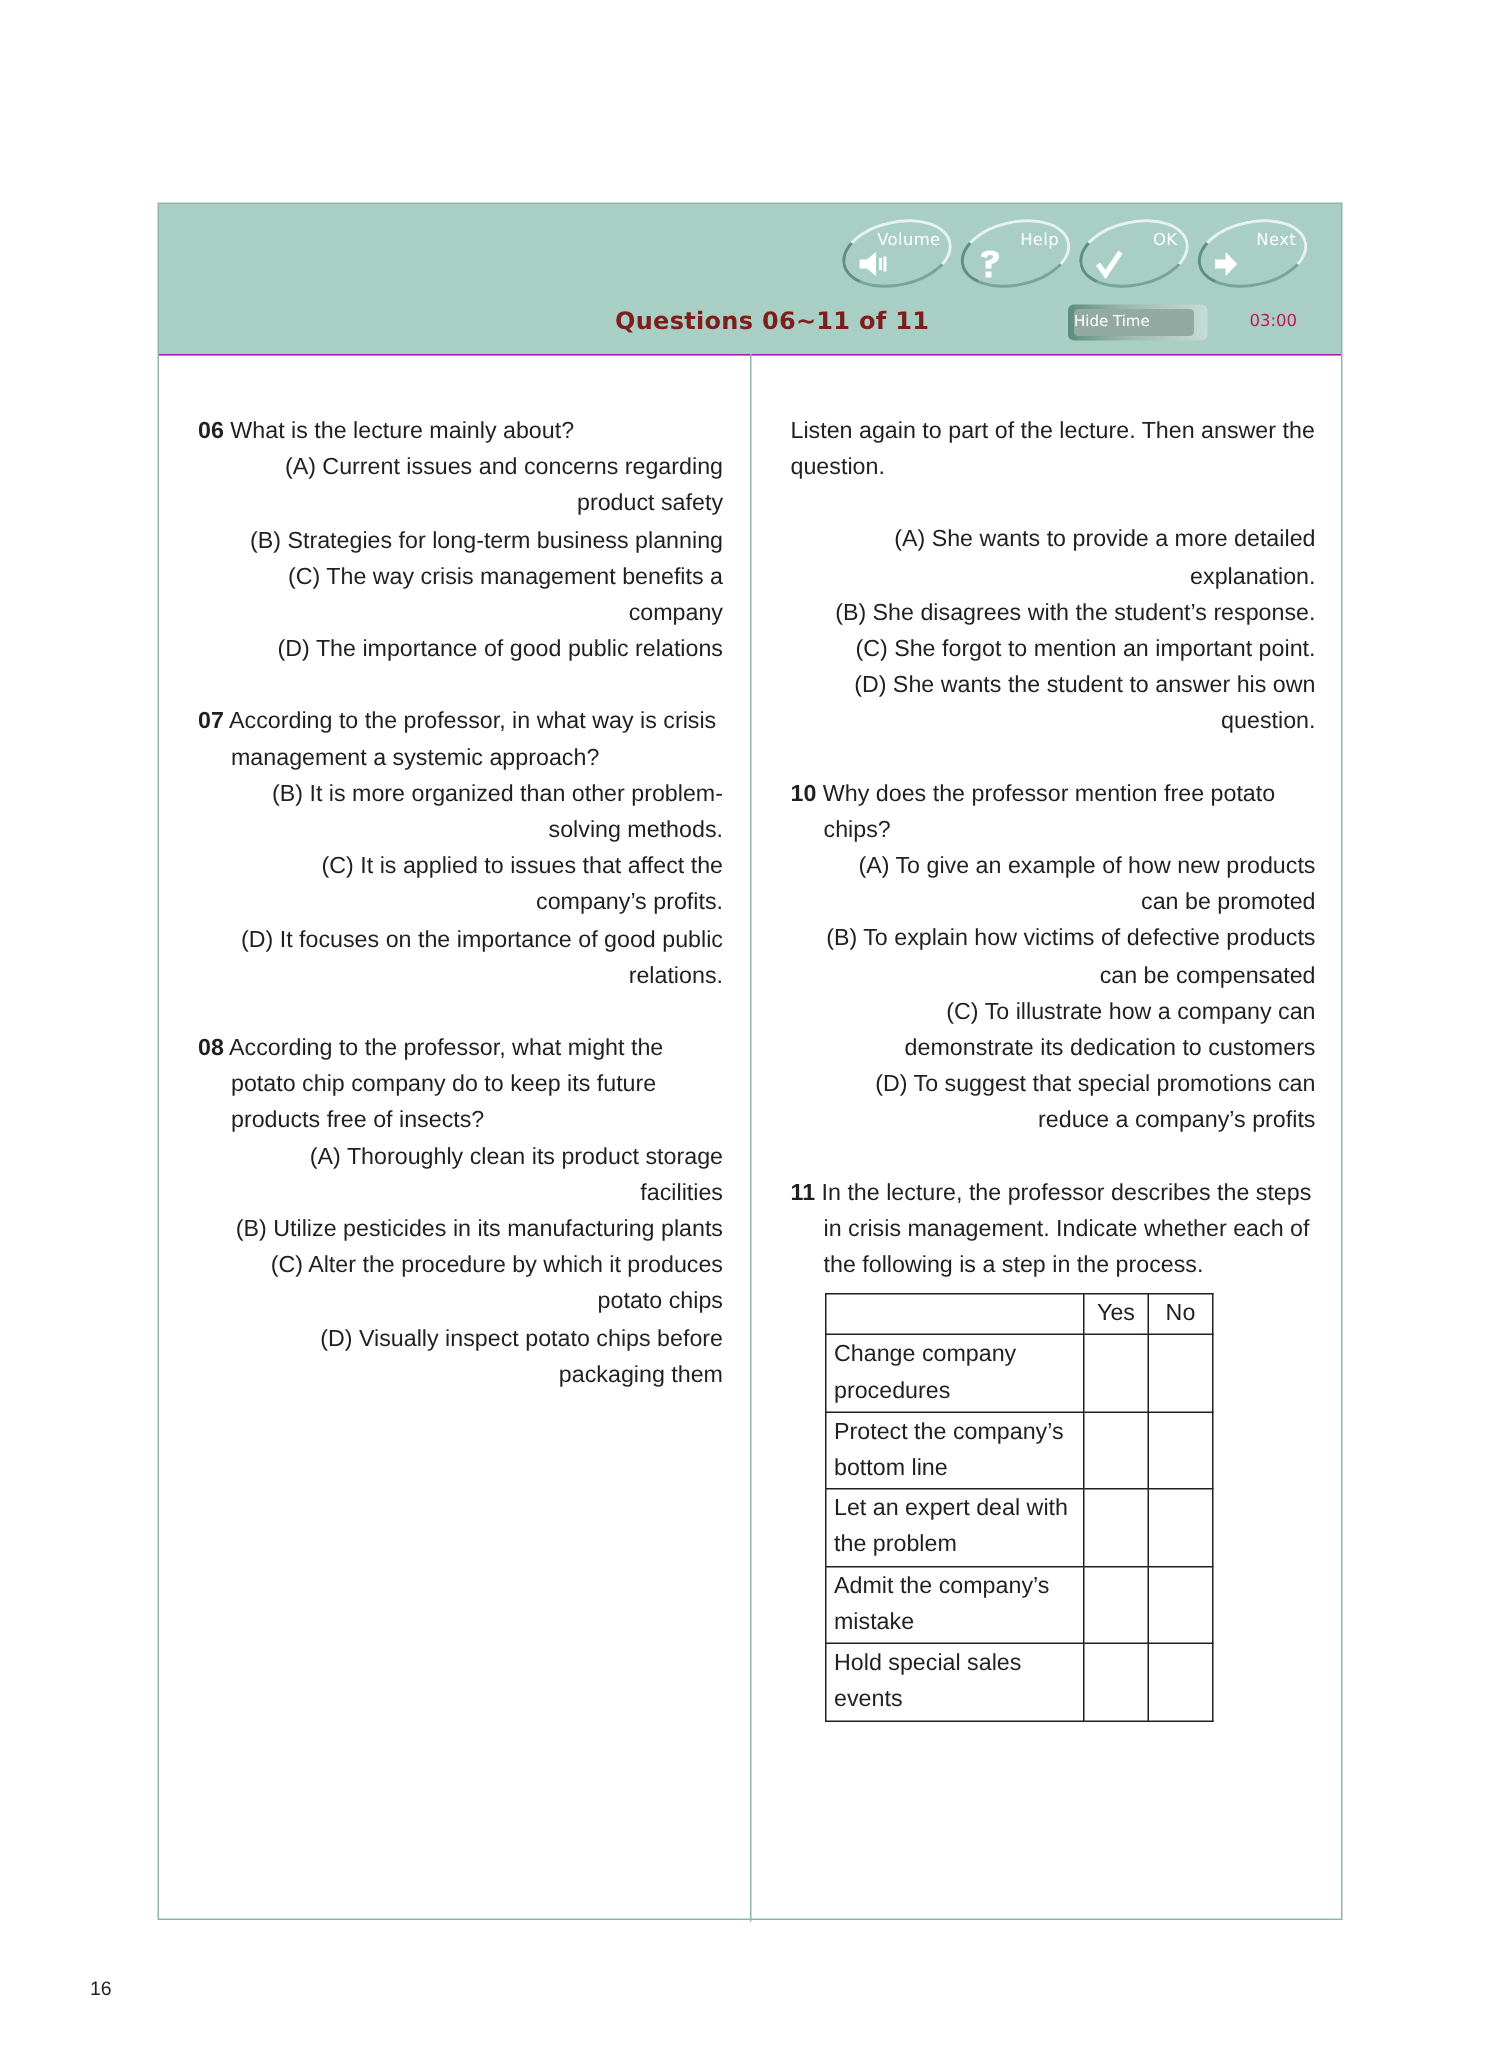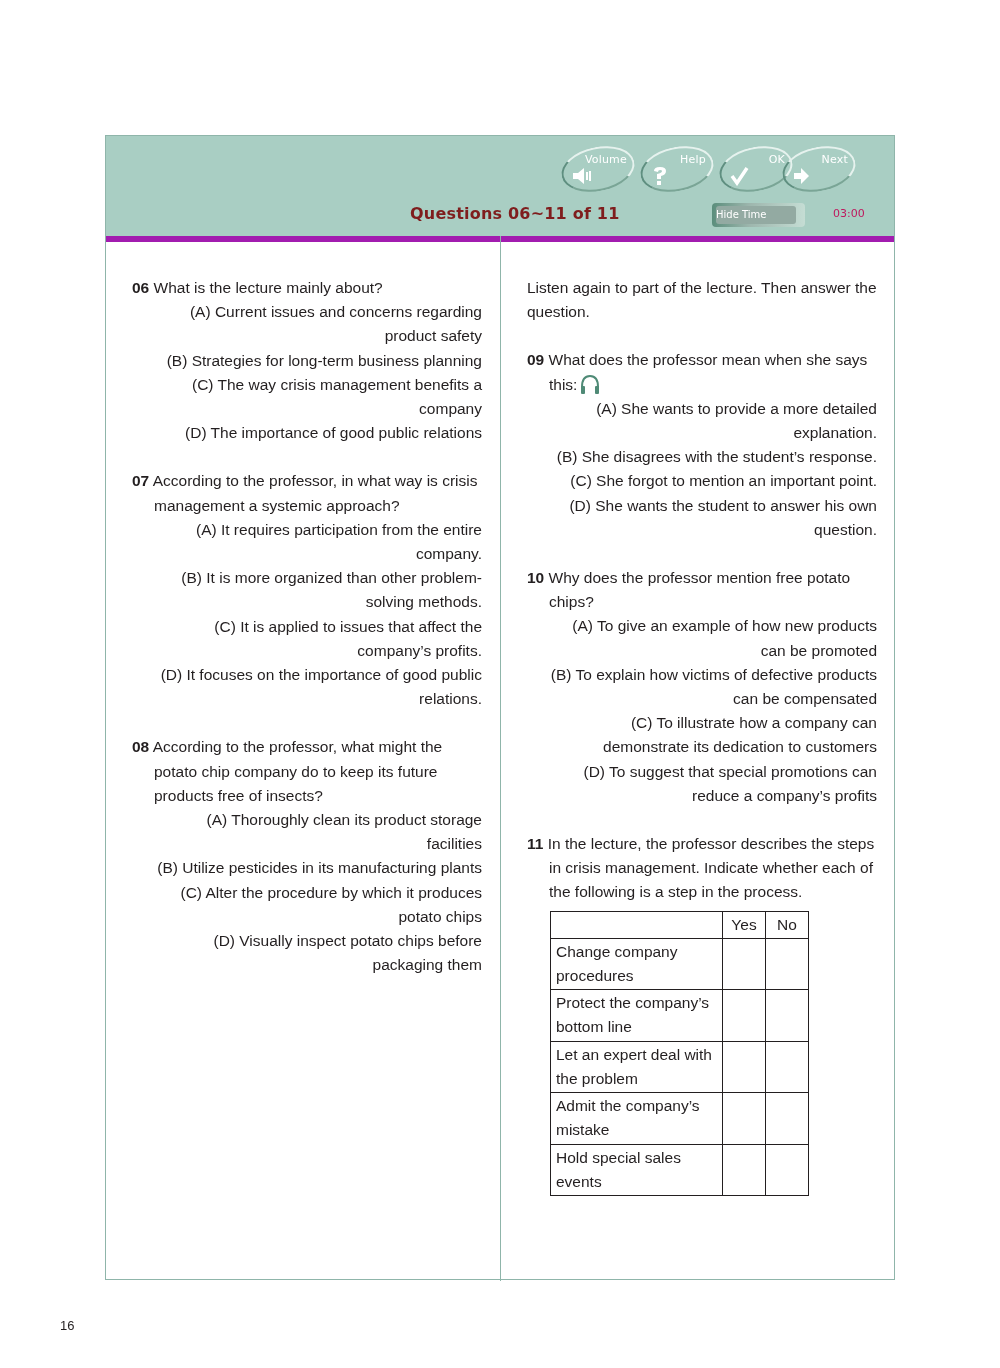--- a/index.html
+++ b/index.html
@@ -1,18 +1,18 @@
 <!DOCTYPE html>
 <html><head>
 <meta charset="utf-8">
 <style>
   html, body { margin: 0; padding: 0; background: #ffffff; }
   body { width: 1000px; height: 1368px; position: relative; font-family: "Liberation Sans", sans-serif; color: #231f20; }
   .frame { position: absolute; left: 105px; top: 135px; width: 790px; height: 1145px; border: 1px solid #8fb5aa; box-sizing: border-box; }
-  .header { position: absolute; left: 0; top: 0; width: 100%; height: 100px; background: #a9cec3; border-bottom: 6px solid #a21caf; }
+  .header { position: absolute; left: 0; top: 0; width: 100%; height: 100px; background: #a9cec3; border-bottom: 1px solid #a21caf; }
   .hdr-btn { position: absolute; top: 11px; width: 74px; height: 44px; cursor: pointer; }
   .hdr-btn .ring { position: absolute; inset: 0; border-radius: 50%; border: 2px solid #e6f2ee; border-left-color: #5f8f80; border-bottom-color: #7aa596; transform: rotate(-12deg); }
   .hdr-btn .lbl { position: absolute; right: 8px; top: 6px; font-size: 11px; color: #ffffff; font-family: "DejaVu Sans", sans-serif; letter-spacing: 0.2px; }
   .hdr-btn .ico { position: absolute; left: 10px; top: 19px; width: 22px; height: 20px; }
   .title { position: absolute; left: 304px; top: 68px; font-size: 16px; font-weight: bold; color: #7f1d1d; font-family: "DejaVu Sans", sans-serif; letter-spacing: 0.2px; }
   .hide-time { position: absolute; left: 606px; top: 67px; width: 93px; height: 24px; border-radius: 4px; background: linear-gradient(90deg, #5b8e7c 0%, #9db6ad 40%, #c5ddd4 100%); cursor: pointer; }
   .hide-time .inner { position: absolute; left: 4px; top: 3px; width: 80px; height: 18px; background: #93aaa2; border-radius: 3px; color: #ffffff; font-size: 10px; text-align: left; line-height: 18px; font-family: "DejaVu Sans", sans-serif; }
   .timer { position: absolute; left: 727px; top: 71px; font-size: 11px; color: #be185d; font-family: "DejaVu Sans", sans-serif; }
   .divider { position: absolute; left: 394px; top: 100px; width: 1px; height: 1045px; background: #8fb5aa; }
   .col { position: absolute; top: 140px; font-size: 15.5px; line-height: 24.2px; }
@@ -56,21 +56,21 @@
     </div>
 
     <div class="hdr-btn" style="left:613px;">
       <div class="ring"></div>
       <span class="lbl">OK</span>
       <svg class="ico" viewBox="0 0 22 20">
         <polyline points="3,10 8,17 18,2" fill="none" stroke="#ffffff" stroke-width="3.5"></polyline>
       </svg>
     </div>
 
-    <div class="hdr-btn" style="left:676px;text-align:center;">
+    <div class="hdr-btn" style="left:692px;text-align:center;">
       <div class="ring"></div>
       <span class="lbl">Next</span>
       <svg class="ico" viewBox="0 0 22 20">
         <polygon points="2,7 9,7 9,2 17,10 9,18 9,13 2,13" fill="#ffffff"></polygon>
       </svg>
     </div>
 
     <div class="title">Questions 06~11 of 11</div>
 
     <div class="hide-time">
@@ -85,44 +85,38 @@
     <div class="q">
       <div class="q-stem"><span class="q-num">06</span> <span>What is the lecture mainly about?</span></div>
       <div class="opt">(A) Current issues and concerns regarding product safety</div>
       <div class="opt">(B) Strategies for long-term business planning</div>
       <div class="opt">(C) The way crisis management benefits a company</div>
       <div class="opt">(D) The importance of good public relations</div>
     </div>
 
     <div class="q">
       <div class="q-stem"><span class="q-num">07</span> <span>According to the professor, in what way is crisis management a systemic approach?</span></div>
-      <div class="opt">(A) It requires participation from the entire company.</div>
       <div class="opt">(B) It is more organized than other problem-solving methods.</div>
       <div class="opt">(C) It is applied to issues that affect the company’s profits.</div>
       <div class="opt">(D) It focuses on the importance of good public relations.</div>
     </div>
 
     <div class="q">
       <div class="q-stem"><span class="q-num">08</span> <span>According to the professor, what might the potato chip company do to keep its future products free of insects?</span></div>
       <div class="opt">(A) Thoroughly clean its product storage facilities</div>
       <div class="opt">(B) Utilize pesticides in its manufacturing plants</div>
       <div class="opt">(C) Alter the procedure by which it produces potato chips</div>
       <div class="opt">(D) Visually inspect potato chips before packaging them</div>
     </div>
   </div>
 
   <div class="col right">
     <div class="intro">Listen again to part of the lecture. Then answer the question.</div>
 
     <div class="q">
-      <div class="q-stem"><span class="q-num">09</span> <span>What does the professor mean when she says this:</span><svg class="headphones" viewBox="0 0 22 22">
-          <path d="M3 14 Q3 3 11 3 Q19 3 19 14" fill="none" stroke="#4f8a76" stroke-width="2"></path>
-          <rect x="2" y="13" width="4" height="8" rx="1" fill="#4f8a76"></rect>
-          <rect x="16" y="13" width="4" height="8" rx="1" fill="#4f8a76"></rect>
-        </svg></div>
       <div class="opt">(A) She wants to provide a more detailed explanation.</div>
       <div class="opt">(B) She disagrees with the student’s response.</div>
       <div class="opt">(C) She forgot to mention an important point.</div>
       <div class="opt">(D) She wants the student to answer his own question.</div>
     </div>
 
     <div class="q">
       <div class="q-stem"><span class="q-num">10</span> <span>Why does the professor mention free potato chips?</span></div>
       <div class="opt">(A) To give an example of how new products can be promoted</div>
       <div class="opt">(B) To explain how victims of defective products can be compensated</div>

